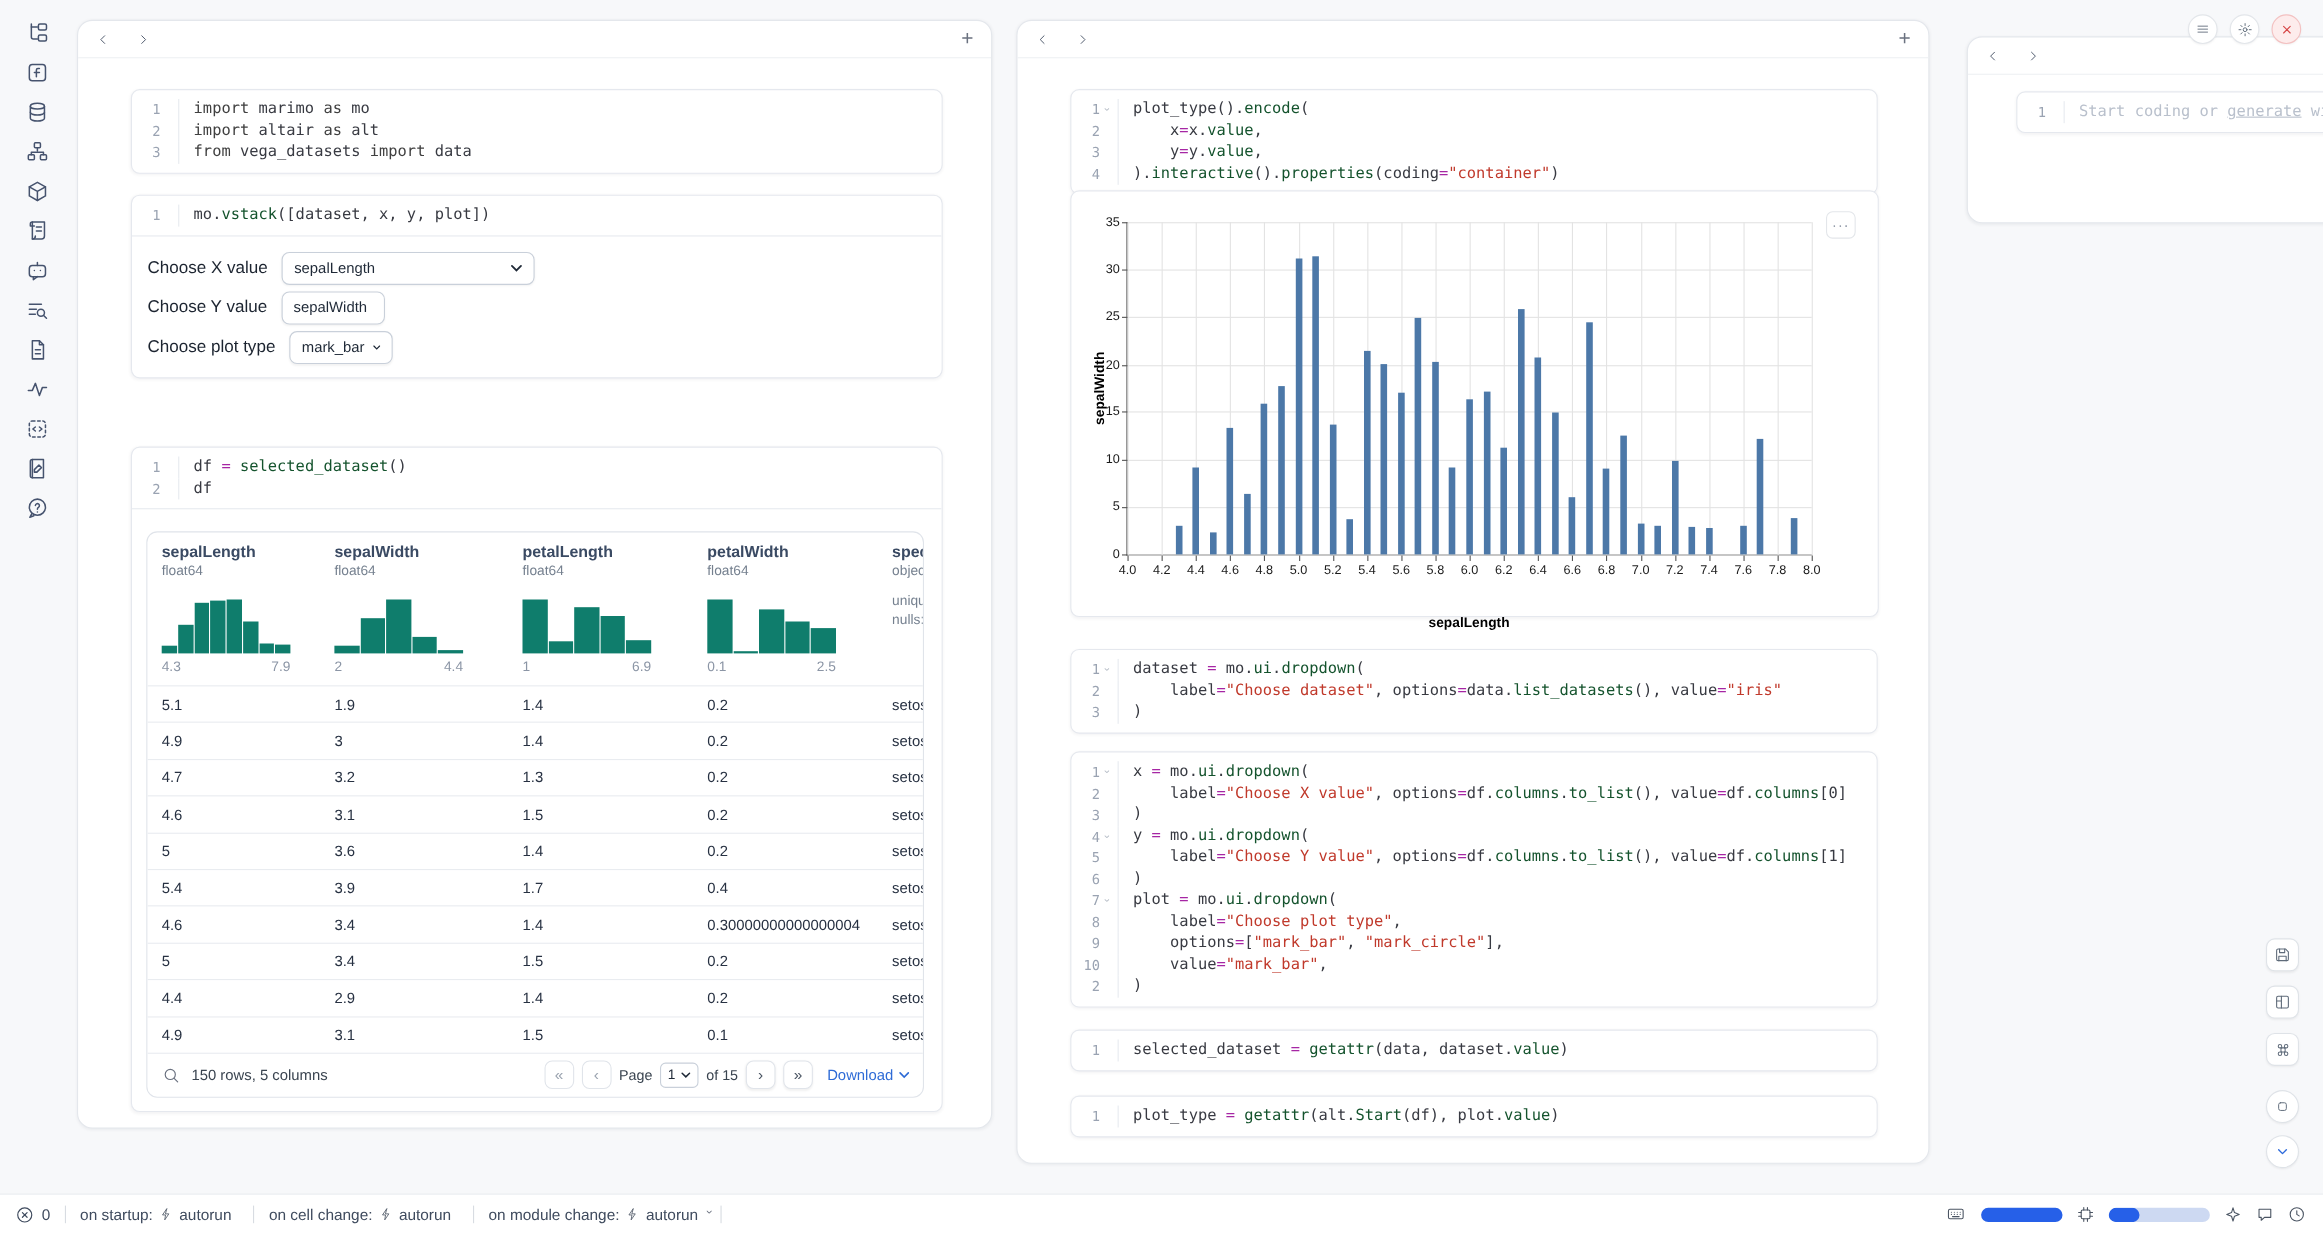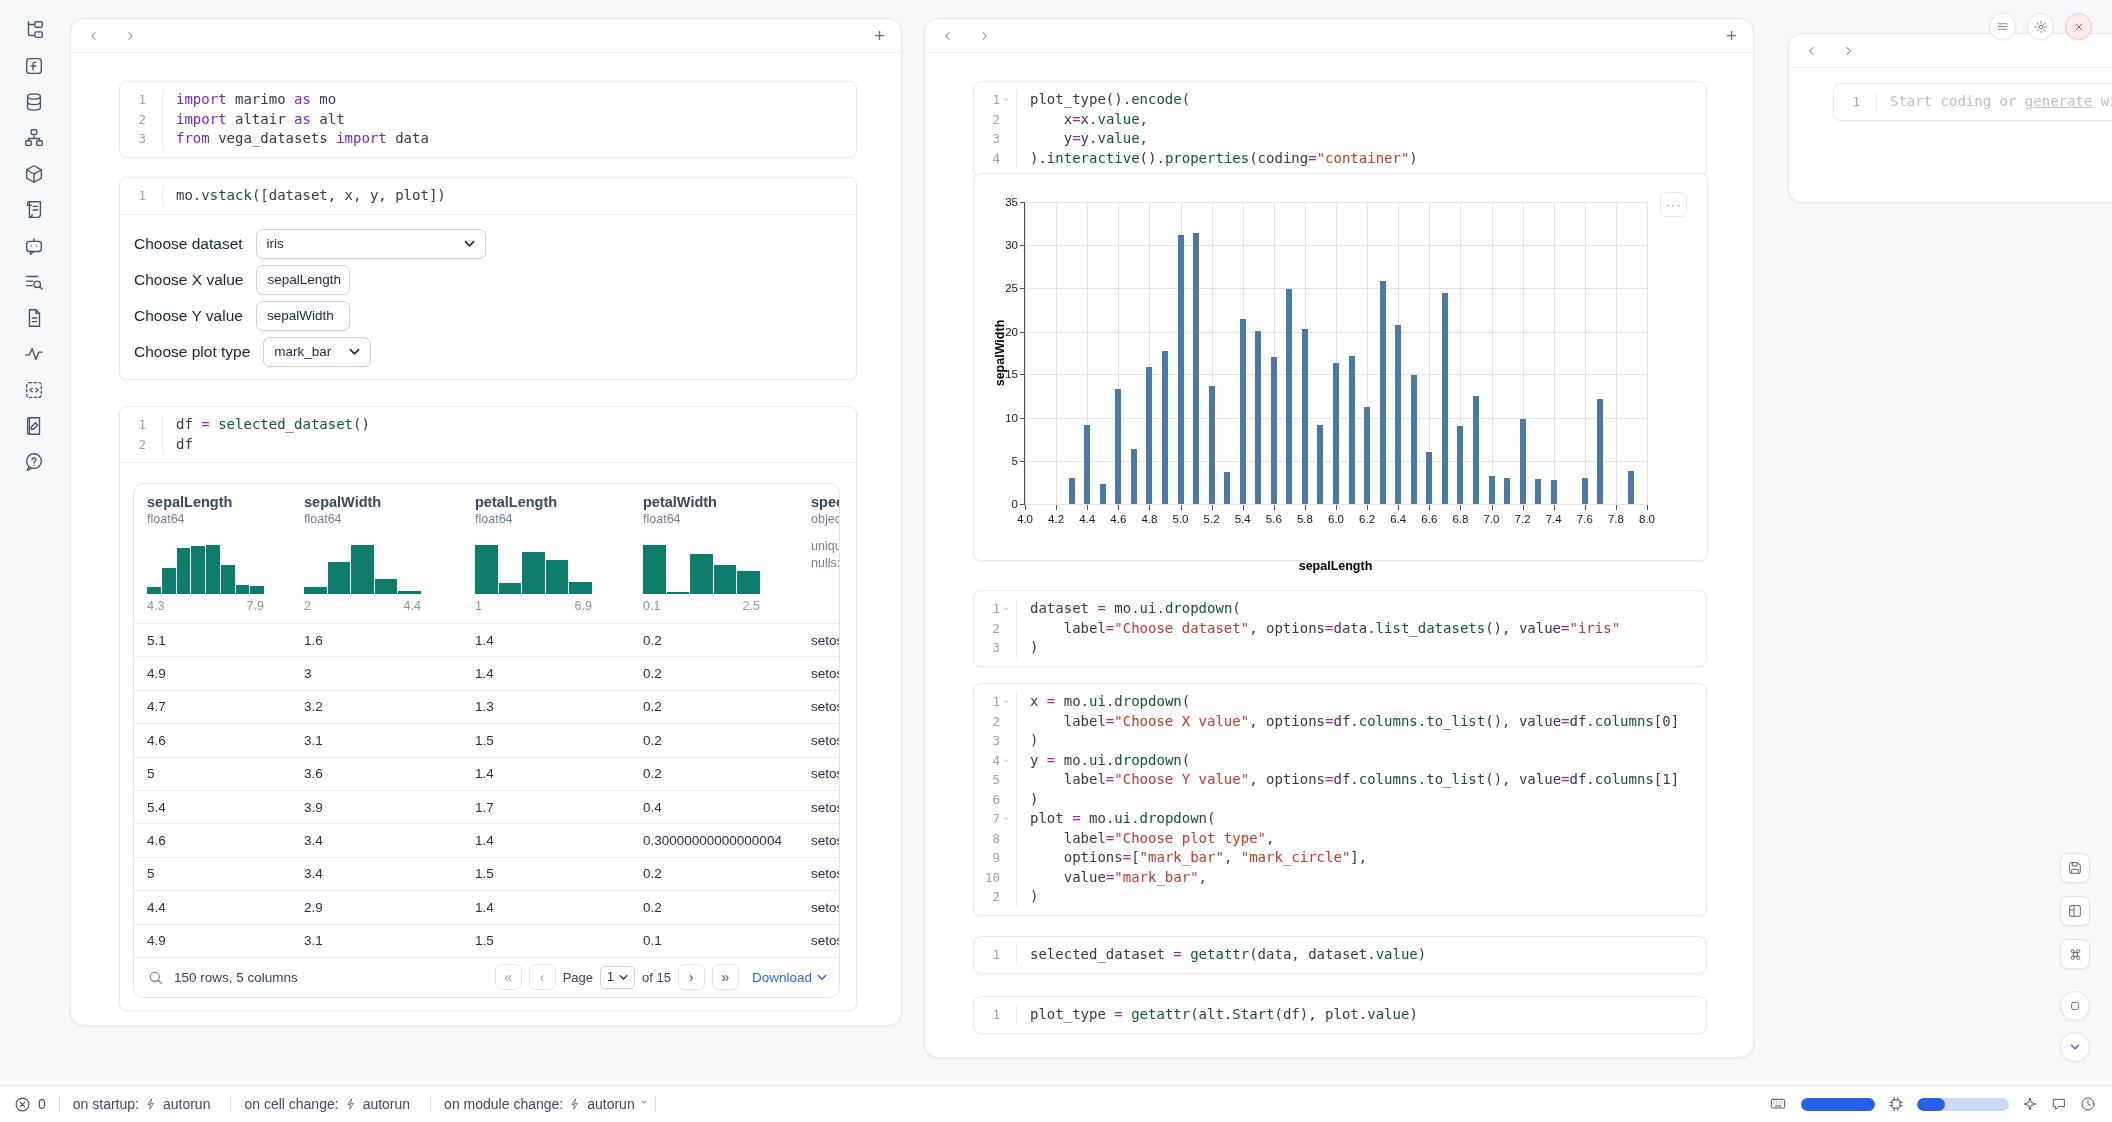--- a/index.html
+++ b/index.html
@@ -25,21 +25,21 @@
 
   
   .cell { position:absolute; background:#fff; border:1px solid #e5e8ee; border-radius:8px;
     box-shadow:0 1px 3px rgba(16,24,40,.05); overflow:hidden; }
   .code-area { padding:8px 0; }
   .code-line { display:flex; height:19.5px; align-items:center; }
   .gutter { width:26px; text-align:right; color:#9aa3b2; font:12.5px/19.5px "DejaVu Sans Mono", monospace; flex:none; }
   .fold { width:12px; flex:none; text-align:center; color:#b6bdc7; font-size:10px; transform:rotate(90deg); }
   .code-text { border-left:1px solid #e7eaef; margin-left:4px; padding-left:13px; flex:1;
     font:14px/19.5px "DejaVu Sans Mono", monospace; color:#383a42; white-space:pre; }
-  .tok-kw  { color:#6d28d9;text-align:center; } .tok-fn { color:#14532d; } .tok-str { color:#c0392b; }
+  .tok-kw  { color:#404040;text-align:center; } .tok-fn { color:#14532d; } .tok-str { color:#c0392b; }
   .tok-op  { color:#a626a4; } .tok-pl { color:#383a42; } .tok-num { color:#383a42; }
   .tok-ph  { color:#b9c0cc; } .tok-ph-u { color:#b9c0cc; text-decoration:underline; }
 
   
   .cell-output { border-top:1px solid #e7eaef; }
   .controls { padding:11px 0 9px 14px; }
   .control-row { display:flex; align-items:center; height:36px; gap:13px; }
   .control-label { font-size:15.5px; color:#1c2430; }
   .fake-select { display:flex; align-items:center; justify-content:space-between; gap:8px;
     border:1px solid #c9d0da; border-radius:7px; height:30px; padding:0 10px;
@@ -254,29 +254,20 @@
 
     <div class="code-line">
         <span class="gutter">1</span>
         <span class="fold"></span>
         <span class="code-text"><span class="tok-pl">mo.</span><span class="tok-fn">vstack</span><span class="tok-pl">([dataset, x, y, plot])</span></span>
       </div>
       </div>
     <div class="cell-output">
       <div class="controls">
 
-      <div class="control-row">
-          <span class="control-label">Choose dataset</span>
-          <span class="fake-select">
-            <span>iris</span>
-            <svg width="11" height="8" viewBox="0 0 12 8">
-                <path d="M1.5 1.5L6 6l4.5-4.5" stroke="#1f2937" stroke-width="1.8" fill="none" stroke-linecap="round"></path>
-              </svg>
-          </span>
-        </div>
           <div class="control-row">
           <span class="control-label">Choose X value</span>
           <span class="fake-select">
             <span>sepalLength</span>
             <svg width="11" height="8" viewBox="0 0 12 8">
                 <path d="M1.5 1.5L6 6l4.5-4.5" stroke="#1f2937" stroke-width="1.8" fill="none" stroke-linecap="round"></path>
               </svg>
           </span>
         </div>
           <div class="control-row">
@@ -386,21 +377,21 @@
             <div class="col-stats">
               <div>uniqu</div>
               <div>nulls:</div>
             </div>
           </div>
         </div>
         <div>
 
         <div class="t-grid t-row">
             <div class="t-cell">5.1</div>
-            <div class="t-cell">1.6</div>
+            <div class="t-cell">1.9</div>
             <div class="t-cell">1.4</div>
             <div class="t-cell">0.2</div>
             <div class="t-cell species-col">setos</div>
           </div>
             <div class="t-grid t-row">
             <div class="t-cell">4.9</div>
             <div class="t-cell">3</div>
             <div class="t-cell">1.4</div>
             <div class="t-cell">0.2</div>
             <div class="t-cell species-col">setos</div>

